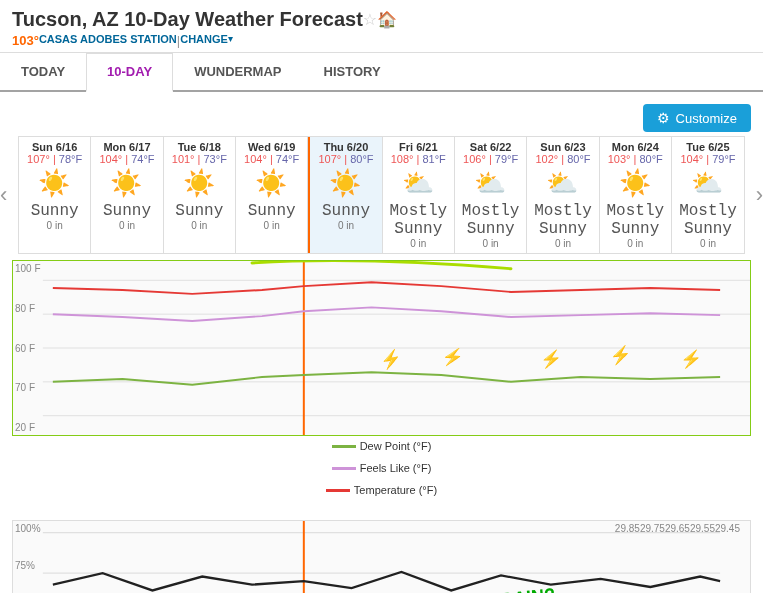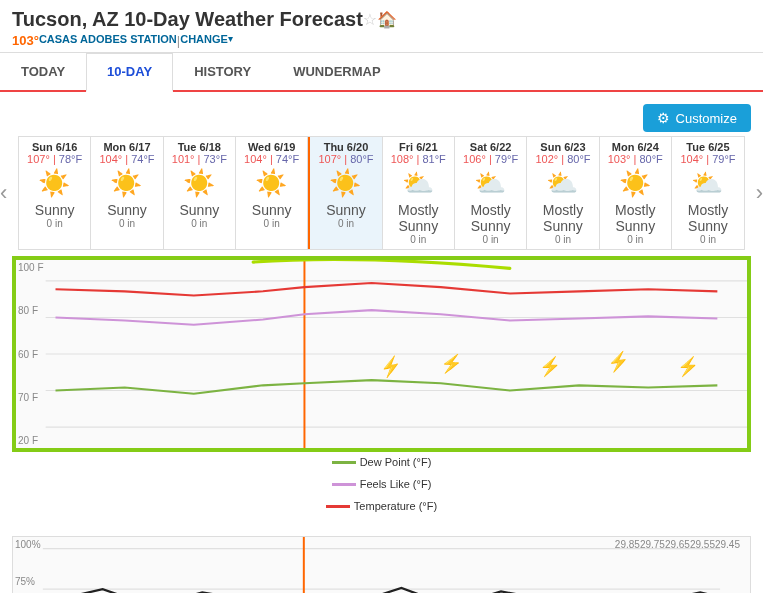--- a/index.html
+++ b/index.html
@@ -11,23 +11,23 @@
     .star-icon { color: #ccc; font-size: 16px; }
     .home-icon { color: #ccc; font-size: 16px; }
 
     .subtitle-row { display: flex; align-items: flex-start; gap: 0; margin-top: 2px; font-size: 13px; }
     .temp-badge { color: #f60; font-weight: bold; }
     .station-link { color: #069; text-decoration: none; font-weight: bold; font-size: 11px; }
     .separator { color: #999; }
     .change-link { color: #069; font-weight: bold; font-size: 11px; text-decoration: none; cursor: pointer; }
     .chevron { color: #069; font-size: 10px; }
 
-    .nav-tabs { display: flex; background: #fff; border-bottom: 2px solid #ef4444; }
+    .nav-tabs { display: flex; background: #fff; border-bottom: 2px solid #a3a3a3; }
     .nav-tab { padding: 10px 20px; font-size: 13px; font-weight: bold; color: #555; cursor: pointer; border: 1px solid transparent; text-align: center; }
-    .nav-tab.active { color: #1d4ed8; border: 1px solid #ddd; border-bottom: 2px solid #fff; margin-bottom: -2px; background: #fff; }
+    .nav-tab.active { color: #a21caf; border: 1px solid #ddd; border-bottom: 2px solid #fff; margin-bottom: -2px; background: #fff; }
 
     .content { background: #fff; padding: 8px 0; }
 
     .customize-row { display: flex; justify-content: flex-end; padding: 4px 12px; }
     .customize-btn { background: #1a9fd9; color: #fff; border: none; padding: 6px 14px; border-radius: 4px; cursor: pointer; font-size: 13px; display: flex; align-items: center; gap: 6px; }
     .gear-icon { font-size: 14px; }
 
     .forecast-scroll { overflow-x: auto; }
     .forecast-grid { display: flex; min-width: 760px; position: relative; }
     .prev-btn, .next-btn { position: absolute; top: 50%; transform: translateY(-50%); background: none; border: none; font-size: 22px; color: #999; cursor: pointer; z-index: 10; }
@@ -35,25 +35,25 @@
     .next-btn { right: 0; }
 
     .forecast-days { display: flex; flex: 1; margin: 0 18px; border: 1px solid #ddd; }
     .day-col { flex: 1; border-right: 1px solid #ddd; padding: 4px 2px; text-align: center; min-width: 72px; }
     .day-col:last-child { border-right: none; }
     .day-col.active-day { background: #eaf4fb; border-left: 2px solid #f60; border-right: 1px solid #ddd; }
     .day-header { font-weight: bold; font-size: 11px; color: #333; }
     .day-temps { font-size: 11px; color: #e55; }
     .day-temps span.low { color: #66a; }
     .day-icon { font-size: 26px; margin: 3px 0; }
-    .day-desc { font-size: 14px; color: #555; }
+    .day-desc { font-size: 16px; color: #555; font-family: Liberation Mono, monospace; }
     .day-precip { font-size: 10px; color: #777; }
 
     .chart-area { padding: 6px 12px; background: #fff; }
-    .chart-container { position: relative; width: 100%; height: 196px; border: 4px solid #84cc16; background: #fafafa; overflow: hidden; }
+    .chart-container { position: relative; width: 100%; height: 176px; border: 1px solid #84cc16; background: #fafafa; overflow: hidden; }
     .chart-label-left { position: absolute; left: 2px; top: 0; bottom: 0; display: flex; flex-direction: column; justify-content: space-between; font-size: 10px; color: #888; padding: 2px 0; }
     .chart-svg { width: 100%; height: 100%; }
 
     .legend { display: flex; flex-wrap: wrap; gap: 10px; padding: 4px 12px; font-size: 11px; align-items: center; flex-direction: column; }
     .legend-item { display: flex; align-items: center; gap: 4px; }
     .legend-color { width: 24px; height: 3px; display: inline-block; }
 
     .chart2-container { position: relative; width: 100%; height: 164px; border: 1px solid #ddd; background: #fafafa; overflow: hidden; margin-top: 8px; }
     .chart2-label-left { position: absolute; left: 2px; top: 0; bottom: 0; display: flex; flex-direction: column; justify-content: space-between; font-size: 10px; color: #888; padding: 2px 0; }
     .chart2-label-right { position: absolute; right: 10px; top: 0; bottom: 0; display: flex; flex-direction: row; justify-content: space-between; font-size: 10px; color: #888; padding: 2px 0; text-align: right; }
@@ -78,22 +78,22 @@
     <span class="separator">|</span>
     <a class="change-link" href="#">CHANGE</a>
     <span class="chevron">▾</span>
   </div>
 </div>
 
 <div class="nav-tabs">
 
 <div class="nav-tab">TODAY</div>
     <div class="nav-tab active">10-DAY</div>
+    <div class="nav-tab">WUNDERMAP</div>
     <div class="nav-tab">HISTORY</div>
-    <div class="nav-tab">WUNDERMAP</div>
   </div>
 
 <div class="content">
   <div class="customize-row">
     <button class="customize-btn">
       <span class="gear-icon">⚙</span>
       <span>Customize</span>
     </button>
   </div>
 

